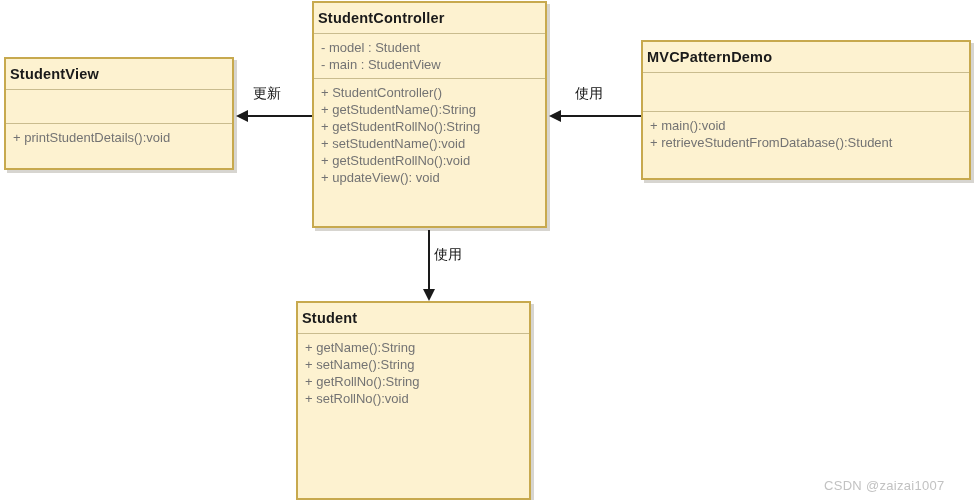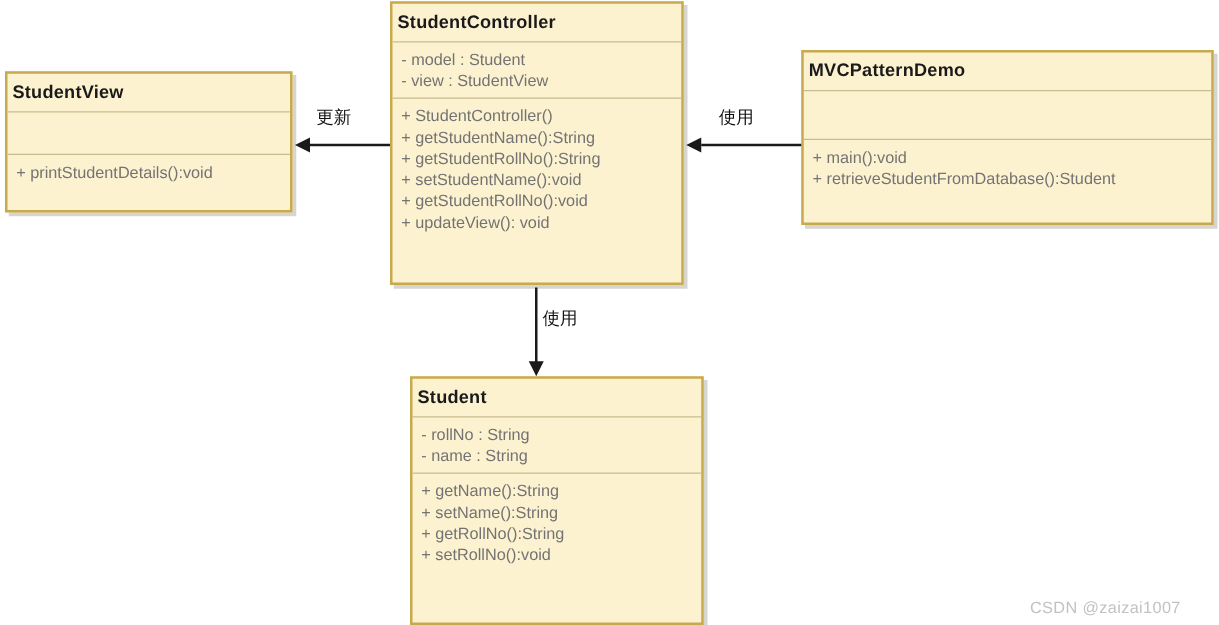--- a/index.html
+++ b/index.html
@@ -109,47 +109,43 @@
     <div class="uml-compartment empty" style="height:34px;"></div>
     <div class="uml-compartment">
       <div class="uml-line">+ printStudentDetails():void</div>
     </div>
   </div>
 
   <div class="uml-class" style="left:312px; top:1px; width:235px; height:227px;">
     <div class="uml-title">StudentController</div>
     <div class="uml-compartment">
       <div class="uml-line">- model : Student</div>
-      <div class="uml-line">- view : StudentView</div>
+      <div class="uml-line">- main : StudentView</div>
     </div>
     <div class="uml-compartment">
       <div class="uml-line">+ StudentController()</div>
       <div class="uml-line">+ getStudentName():String</div>
       <div class="uml-line">+ getStudentRollNo():String</div>
       <div class="uml-line">+ setStudentName():void</div>
       <div class="uml-line">+ getStudentRollNo():void</div>
       <div class="uml-line">+ updateView(): void</div>
     </div>
   </div>
 
   <div class="uml-class" style="left:641px; top:40px; width:330px; height:140px;">
     <div class="uml-title">MVCPatternDemo</div>
     <div class="uml-compartment empty" style="height:39px;"></div>
     <div class="uml-compartment">
       <div class="uml-line">+ main():void</div>
       <div class="uml-line">+ retrieveStudentFromDatabase():Student</div>
     </div>
   </div>
 
-  <div class="uml-class" style="left:328px; top:301px; width:235px; height:199px;">
+  <div class="uml-class" style="left:296px; top:301px; width:235px; height:199px;">
     <div class="uml-title">Student</div>
-    <div class="uml-compartment">
-      <div class="uml-line">- rollNo : String</div>
-      <div class="uml-line">- name : String</div>
-    </div>
     <div class="uml-compartment">
       <div class="uml-line">+ getName():String</div>
       <div class="uml-line">+ setName():String</div>
       <div class="uml-line">+ getRollNo():String</div>
       <div class="uml-line">+ setRollNo():void</div>
     </div>
   </div>
 
   <div class="edge">
     <div class="edge-line-h" style="left:248px; top:115px; width:64px;"></div>

